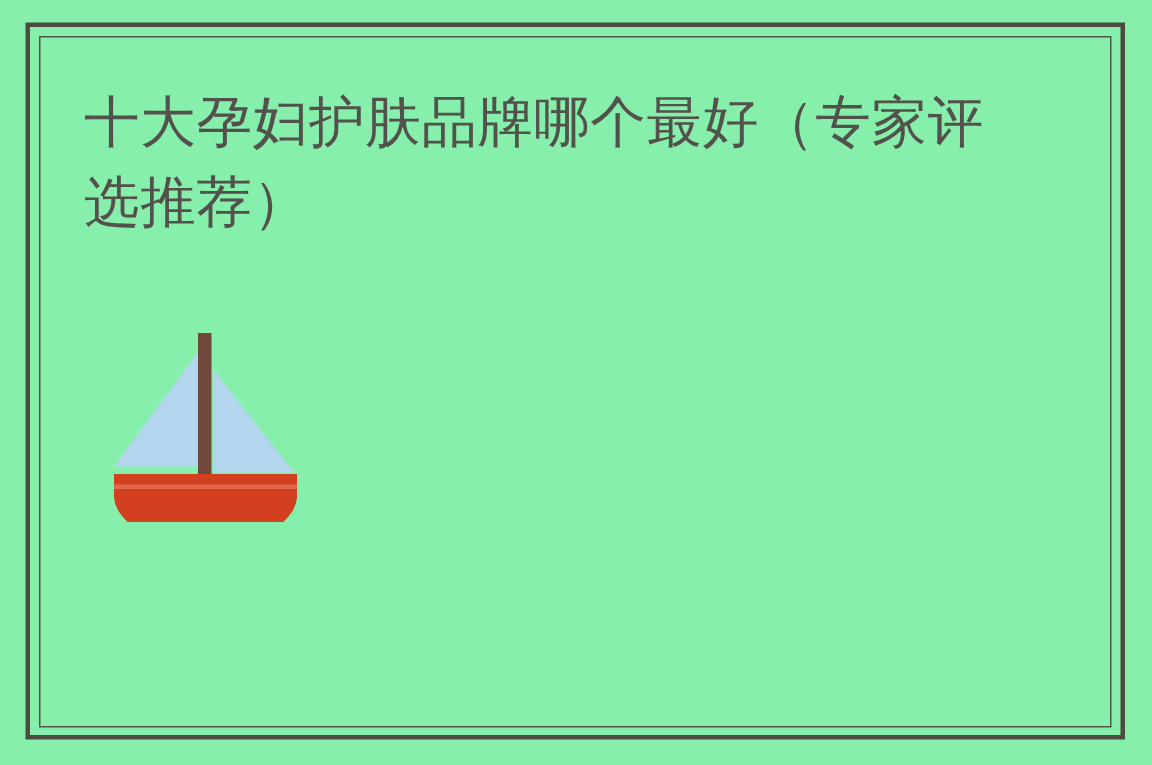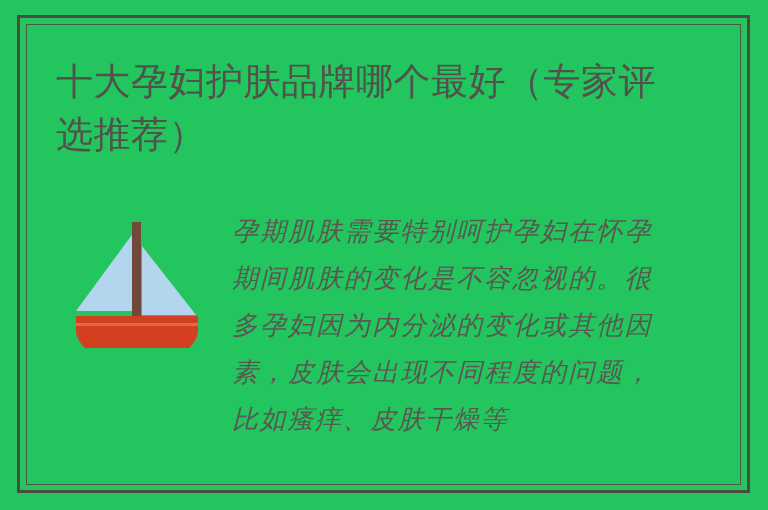--- a/index.html
+++ b/index.html
@@ -11,21 +11,21 @@
     height: 510px;
     background: #fdfdf6;
     font-family: "Liberation Sans", "DejaVu Sans", sans-serif;
     overflow: hidden;
   }
 
   #card {
     position: relative;
     width: 768px;
     height: 510px;
-    background: #22c55e;
+    background: #86efac;
     box-sizing: border-box;
   }
 
   
   #frame-outer {
     position: absolute;
     left: 17px;
     top: 15px;
     width: 733px;
     height: 478px;
@@ -122,17 +122,16 @@
 
         <rect x="66" y="14" width="9" height="98" fill="#70493c"></rect>
 
         <rect x="10" y="110" width="122" height="14" fill="#e3684b"></rect>
 
         <path d="M10 118 H132 V124 A61 34 0 0 1 71 156 A61 34 0 0 1 10 124 Z" fill="#d2401f"></path>
         <rect x="10" y="108" width="122" height="7" fill="#d2401f"></rect>
       </svg>
     </div>
 
-    <div id="body-text">孕期肌肤需要特别呵护孕妇在怀孕期间肌肤的变化是不容忽视的。很多孕妇因为内分泌的变化或其他因素，皮肤会出现不同程度的问题，比如瘙痒、皮肤干燥等</div>
 
   </div>
 
 </div>
 
 </body></html>

